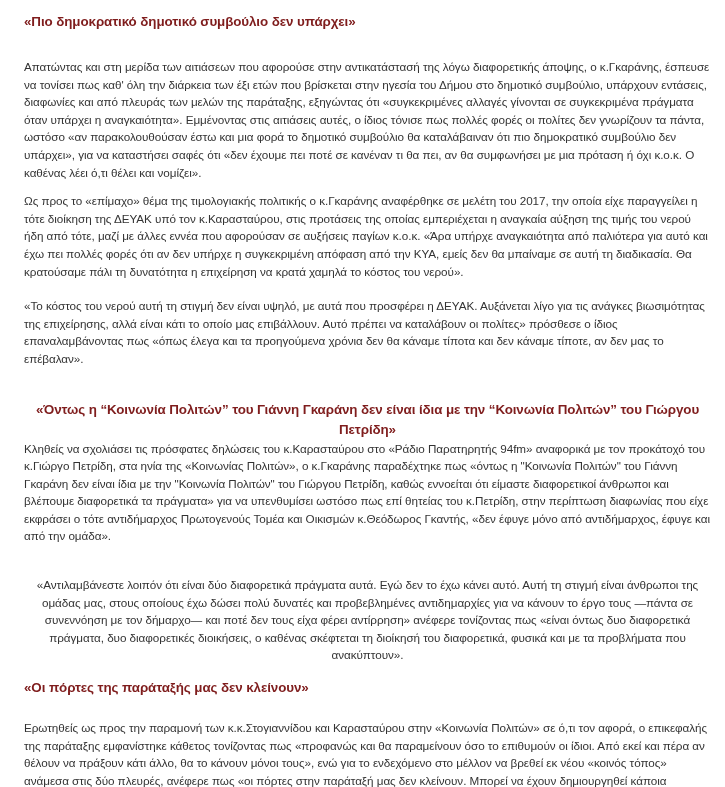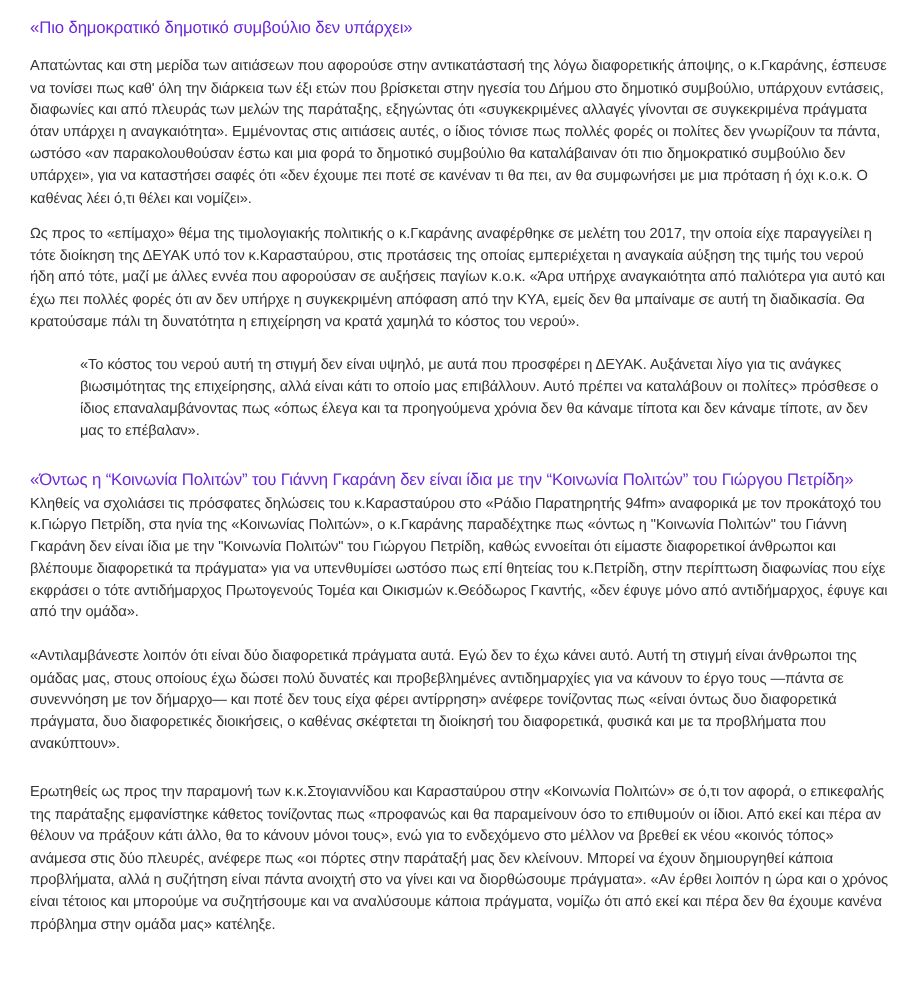--- a/index.html
+++ b/index.html
@@ -4,44 +4,45 @@
   <style>
     html, body { margin: 0; padding: 0; background: #ffffff; }
     body {
       width: 725px; height: 787px; overflow: hidden;
       font-family: "Liberation Sans", "DejaVu Sans", sans-serif;
       color: #2a2a2a;
     }
     .article { padding: 12px 14px 0 24px; }
     h2 {
       font-family: "Liberation Sans", sans-serif;
-      font-weight: normal; font-size: 13.4px; color: #6d28d9;
+      font-weight: bold; font-size: 13.4px; color: #7f1d1d;
       margin: 0; line-height: 20px; letter-spacing: -0.1px;
     }
     p {
       margin: 0; font-size: 11.7px; line-height: 17.6px;
       color: #333333; letter-spacing: -0.05px;
     }
     .h1 { margin-top: 0; }
-    .p1 { margin-top: 12px; }
+    .p1 { margin-top: 26px; }
     .p2 { margin-top: 11px; }
-    .p3 { margin-top: 17px; margin-left: 40px; }
-    .h2b { margin-top: 20px; }
+    .p3 { margin-top: 17px; }
+    .h2b { margin-top: 32px; text-align: center; }
     .p4 { }
-    .p5 { margin-top: 17px; }
+    .p5 { margin-top: 31px; text-align: center; }
     .h3 { margin-top: 14px; }
     .p6 { margin-top: 21px; }
   </style>
 </head>
 <body>
 
 <div class="article">
   <h2 class="h1">«Πιο δημοκρατικό δημοτικό συμβούλιο δεν υπάρχει»</h2>
   <p class="p1">Απατώντας και στη μερίδα των αιτιάσεων που αφορούσε στην αντικατάστασή της λόγω διαφορετικής άποψης, ο κ.Γκαράνης, έσπευσε να τονίσει πως καθ' όλη την διάρκεια των έξι ετών που βρίσκεται στην ηγεσία του Δήμου στο δημοτικό συμβούλιο, υπάρχουν εντάσεις, διαφωνίες και από πλευράς των μελών της παράταξης, εξηγώντας ότι «συγκεκριμένες αλλαγές γίνονται σε συγκεκριμένα πράγματα όταν υπάρχει η αναγκαιότητα». Εμμένοντας στις αιτιάσεις αυτές, ο ίδιος τόνισε πως πολλές φορές οι πολίτες δεν γνωρίζουν τα πάντα, ωστόσο «αν παρακολουθούσαν έστω και μια φορά το δημοτικό συμβούλιο θα καταλάβαιναν ότι πιο δημοκρατικό συμβούλιο δεν υπάρχει», για να καταστήσει σαφές ότι «δεν έχουμε πει ποτέ σε κανέναν τι θα πει, αν θα συμφωνήσει με μια πρόταση ή όχι κ.ο.κ.  Ο καθένας λέει ό,τι  θέλει και νομίζει».</p>
   <p class="p2">Ως προς το «επίμαχο» θέμα της τιμολογιακής πολιτικής ο κ.Γκαράνης αναφέρθηκε σε μελέτη του 2017, την οποία είχε παραγγείλει η τότε διοίκηση της ΔΕΥΑΚ υπό τον κ.Καρασταύρου, στις προτάσεις της οποίας εμπεριέχεται η αναγκαία αύξηση της τιμής του νερού ήδη από τότε, μαζί με άλλες εννέα που αφορούσαν σε αυξήσεις παγίων κ.ο.κ. «Άρα υπήρχε αναγκαιότητα από παλιότερα για αυτό και έχω πει πολλές φορές ότι αν δεν υπήρχε η συγκεκριμένη απόφαση από την ΚΥΑ, εμείς δεν θα μπαίναμε σε αυτή τη διαδικασία. Θα  κρατούσαμε πάλι τη δυνατότητα η επιχείρηση να κρατά χαμηλά  το κόστος του νερού».</p>
   <p class="p3">«Το κόστος του νερού αυτή τη στιγμή δεν είναι υψηλό, με αυτά που προσφέρει η ΔΕΥΑΚ. Αυξάνεται λίγο για τις ανάγκες βιωσιμότητας της επιχείρησης, αλλά είναι κάτι το οποίο μας επιβάλλουν. Αυτό πρέπει να καταλάβουν οι πολίτες» πρόσθεσε ο ίδιος επαναλαμβάνοντας πως «όπως έλεγα και τα προηγούμενα χρόνια δεν θα κάναμε τίποτα και δεν κάναμε τίποτε, αν δεν μας το επέβαλαν».</p>
 
   <h2 class="h2b">«Όντως η “Κοινωνία Πολιτών” του Γιάννη Γκαράνη δεν είναι ίδια με την “Κοινωνία Πολιτών” του Γιώργου Πετρίδη»</h2>
   <p class="p4">Κληθείς να σχολιάσει τις πρόσφατες δηλώσεις του κ.Καρασταύρου στο «Ράδιο Παρατηρητής 94fm» αναφορικά με τον προκάτοχό του κ.Γιώργο Πετρίδη, στα ηνία της «Κοινωνίας Πολιτών», ο κ.Γκαράνης παραδέχτηκε πως «όντως η "Κοινωνία Πολιτών" του Γιάννη Γκαράνη δεν είναι ίδια με την "Κοινωνία Πολιτών" του Γιώργου Πετρίδη, καθώς εννοείται ότι είμαστε διαφορετικοί άνθρωποι και βλέπουμε διαφορετικά τα πράγματα» για να υπενθυμίσει ωστόσο πως επί θητείας του κ.Πετρίδη, στην περίπτωση διαφωνίας που είχε εκφράσει ο τότε αντιδήμαρχος Πρωτογενούς Τομέα και Οικισμών κ.Θεόδωρος Γκαντής, «δεν έφυγε μόνο από αντιδήμαρχος, έφυγε και από την ομάδα».</p>
   <p class="p5">«Αντιλαμβάνεστε λοιπόν ότι είναι δύο διαφορετικά πράγματα αυτά. Εγώ δεν το έχω κάνει αυτό. Αυτή τη στιγμή είναι άνθρωποι της ομάδας μας, στους οποίους έχω δώσει πολύ δυνατές και προβεβλημένες αντιδημαρχίες για να κάνουν το έργο τους  —πάντα σε συνεννόηση με τον δήμαρχο—  και ποτέ δεν τους είχα φέρει αντίρρηση» ανέφερε τονίζοντας πως «είναι όντως δυο διαφορετικά πράγματα, δυο διαφορετικές διοικήσεις, ο καθένας σκέφτεται τη διοίκησή του διαφορετικά, φυσικά και με τα προβλήματα που ανακύπτουν».</p>
 
+  <h2 class="h3">«Οι πόρτες της παράταξής μας δεν κλείνουν»</h2>
   <p class="p6">Ερωτηθείς ως προς την παραμονή των κ.κ.Στογιαννίδου και Καρασταύρου στην «Κοινωνία Πολιτών» σε ό,τι τον αφορά, ο επικεφαλής της παράταξης εμφανίστηκε κάθετος τονίζοντας πως «προφανώς και θα παραμείνουν όσο το επιθυμούν οι ίδιοι. Από εκεί και πέρα αν θέλουν να πράξουν κάτι άλλο, θα το κάνουν μόνοι τους», ενώ για το ενδεχόμενο στο μέλλον να βρεθεί εκ νέου «κοινός τόπος» ανάμεσα στις δύο πλευρές, ανέφερε πως «οι πόρτες στην παράταξή μας δεν κλείνουν. Μπορεί να έχουν δημιουργηθεί κάποια προβλήματα, αλλά η συζήτηση είναι πάντα ανοιχτή  στο να γίνει και να διορθώσουμε πράγματα». «Αν έρθει λοιπόν η ώρα και ο χρόνος είναι τέτοιος και μπορούμε να συζητήσουμε και να αναλύσουμε κάποια πράγματα, νομίζω ότι από εκεί και πέρα δεν θα έχουμε κανένα πρόβλημα στην ομάδα μας» κατέληξε.</p>
 </div>
 
 </body></html>

